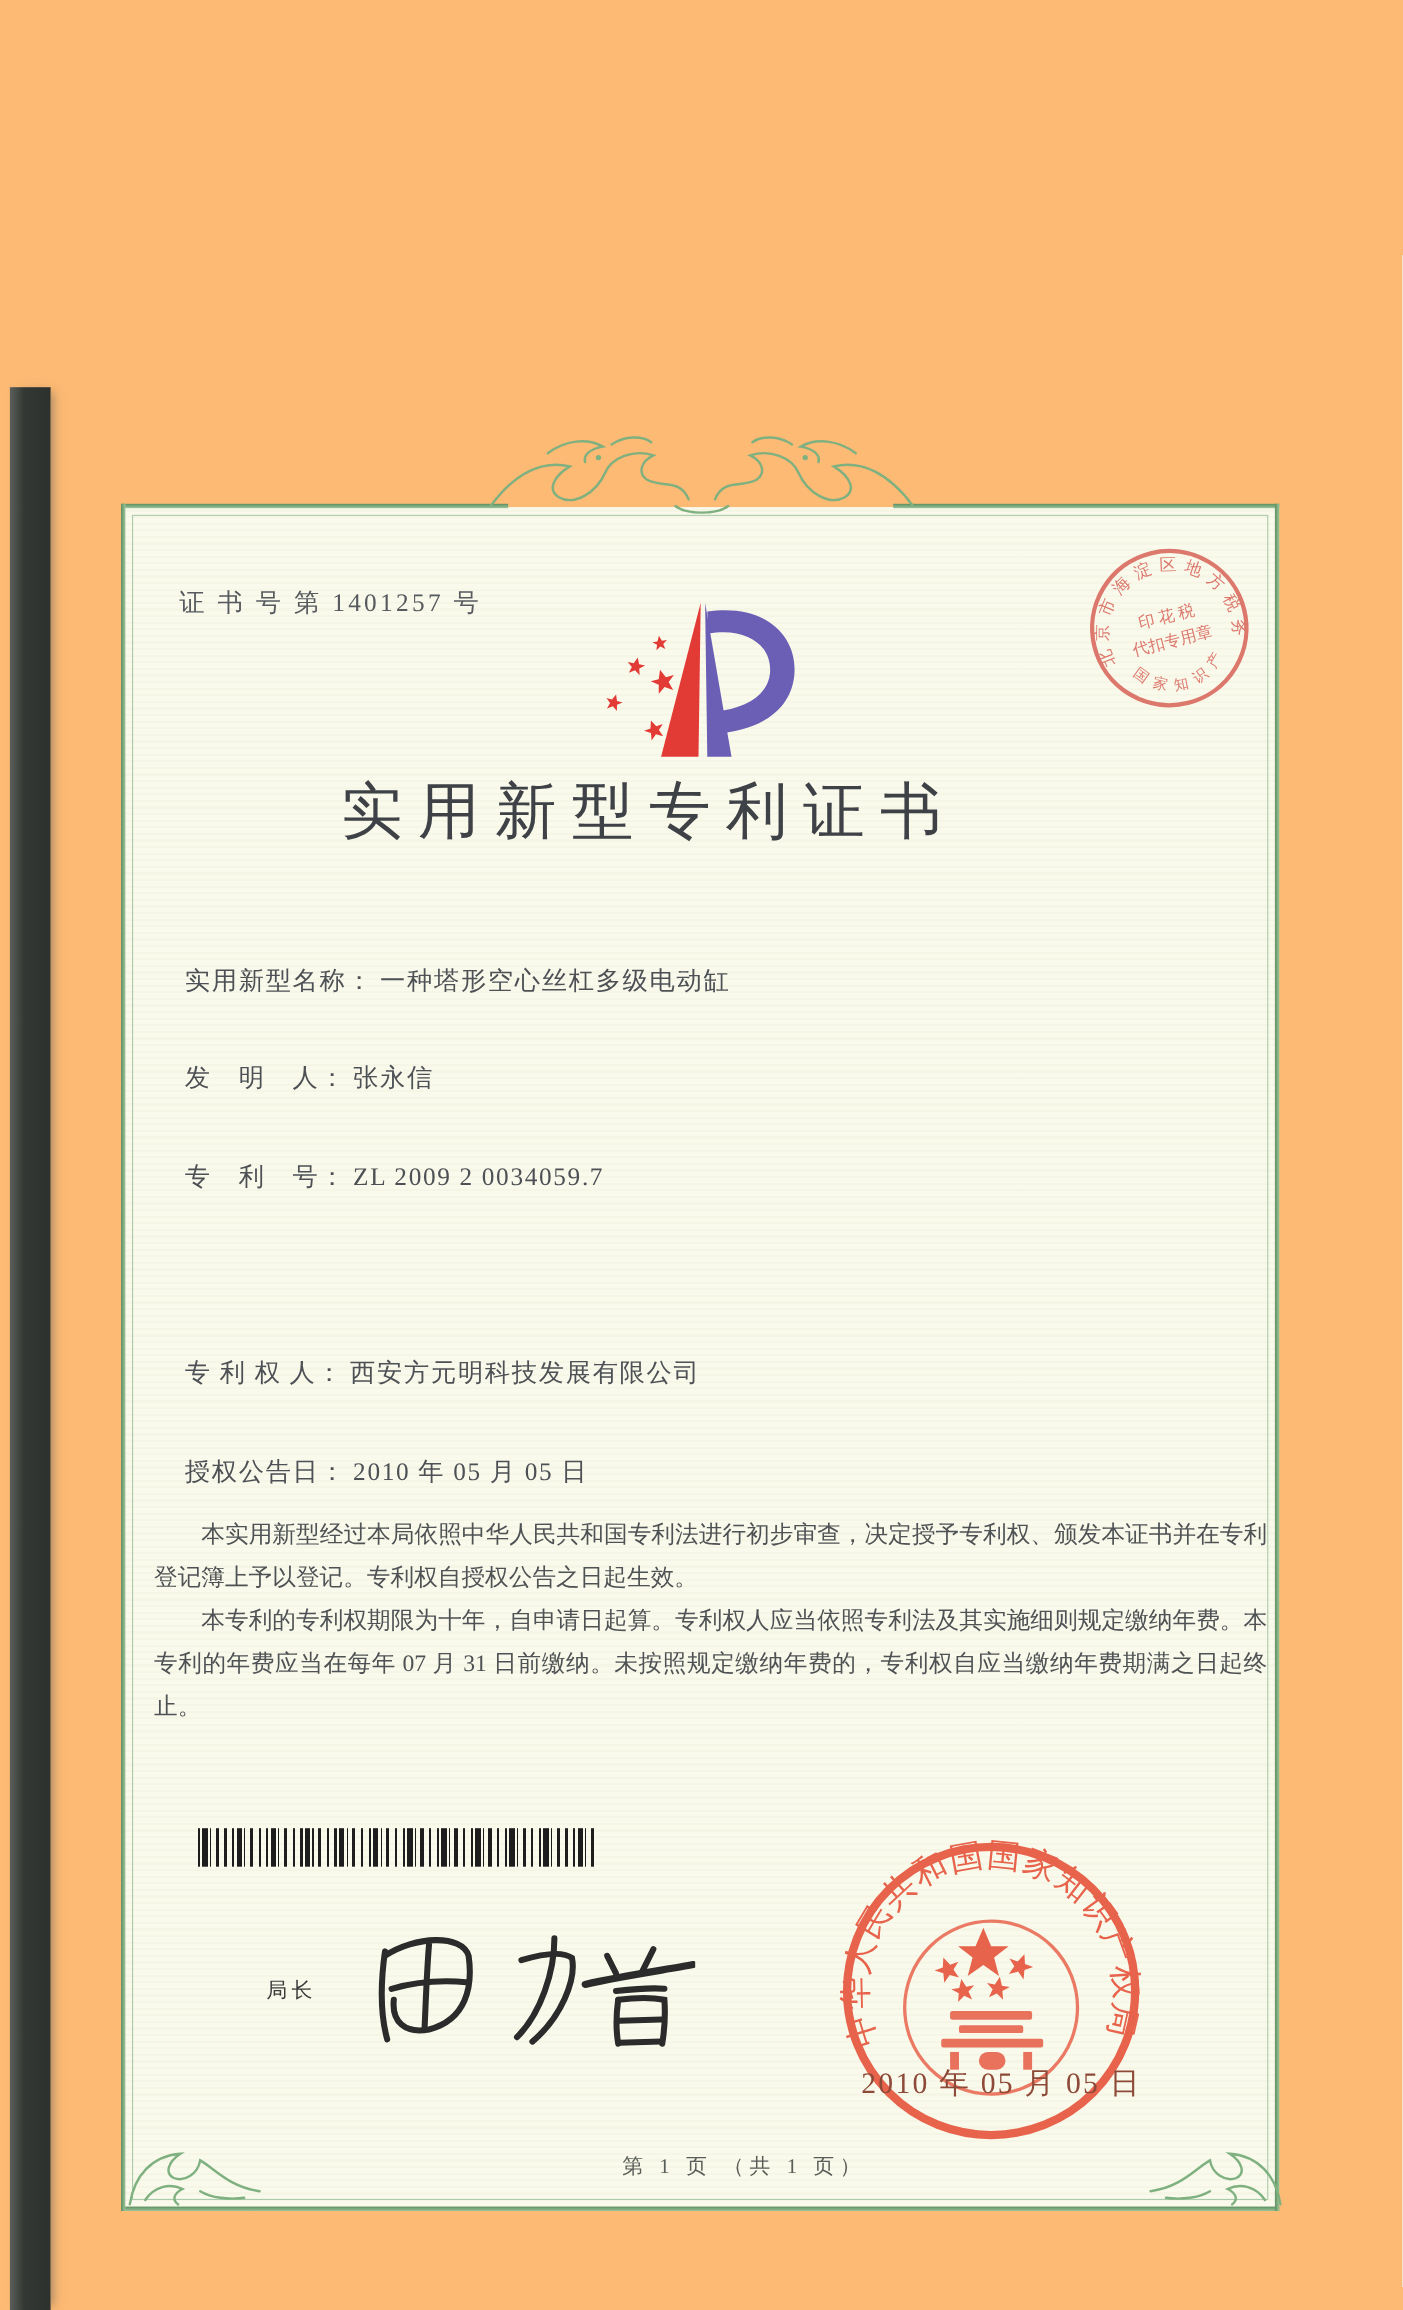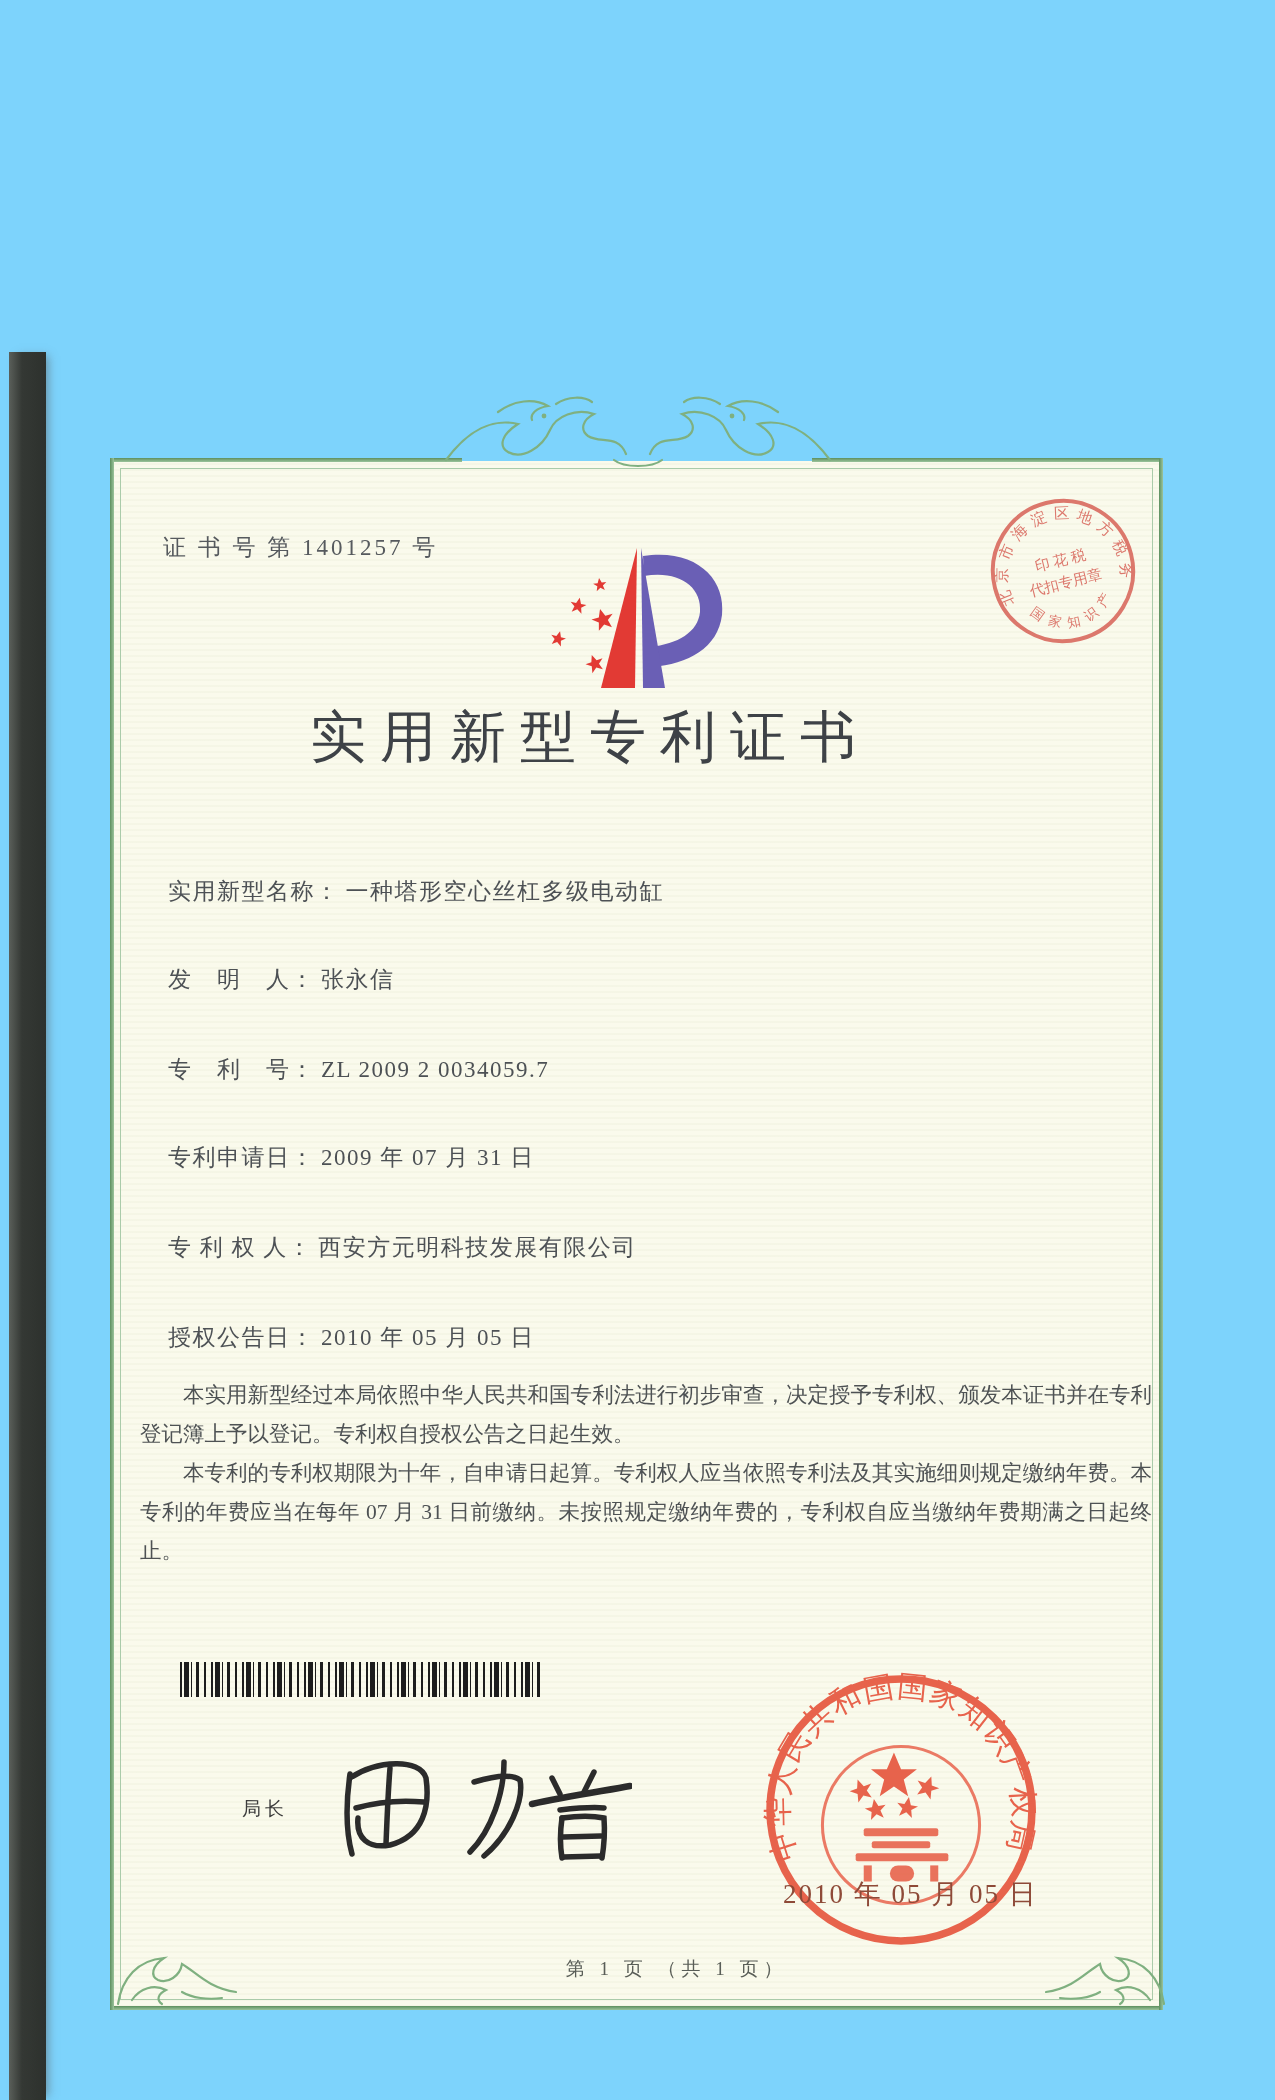--- a/index.html
+++ b/index.html
@@ -1,16 +1,16 @@
 <!DOCTYPE html>
 <html><head>
 <meta charset="utf-8">
 <style>
   html,body{margin:0;padding:0;background:#e9e9e9;}
-  .page{position:relative;width:1275px;height:2100px;background:#7dd3fc;overflow:hidden;
+  .page{position:relative;width:1275px;height:2100px;background:#fdba74;overflow:hidden;
         font-family:"Liberation Serif","DejaVu Serif",serif;color:#4d5155;}
   
   .spine{position:absolute;left:9px;top:352px;width:37px;height:1748px;
          background:linear-gradient(90deg,#5a5f5a 0%,#343834 35%,#2d312d 100%);
          box-shadow:6px 0 9px -4px rgba(90,90,90,.55);}
   
   .paper{position:absolute;left:113px;top:461px;width:1047px;height:1546px;
          background:#fafaec;
          background-image:repeating-linear-gradient(0deg,rgba(214,220,190,.14) 0 2px,rgba(255,255,255,0) 2px 6px);}
   
@@ -131,23 +131,20 @@
 
   <div class="row" style="top:876px;">
     <span>实用新型名称：</span><span class="val">一种塔形空心丝杠多级电动缸</span>
   </div>
   <div class="row" style="top:964px;">
     <span>发　明　人：</span><span class="val">张永信</span>
   </div>
   <div class="row" style="top:1054px;">
     <span>专　利　号：</span><span class="val">ZL 2009 2 0034059.7</span>
   </div>
-  <div class="row" style="top:1142px;">
-    <span>专利申请日：</span><span class="val">2009 年 07 月 31 日</span>
-  </div>
   <div class="row" style="top:1232px;">
     <span>专 利 权 人：</span><span class="val">西安方元明科技发展有限公司</span>
   </div>
   <div class="row" style="top:1322px;">
     <span>授权公告日：</span><span class="val">2010 年 05 月 05 日</span>
   </div>
 
   <div class="bodytext">
     <p>本实用新型经过本局依照中华人民共和国专利法进行初步审查，决定授予专利权、颁发本证书并在专利登记簿上予以登记。专利权自授权公告之日起生效。</p>
     <p>本专利的专利权期限为十年，自申请日起算。专利权人应当依照专利法及其实施细则规定缴纳年费。本专利的年费应当在每年 07 月 31 日前缴纳。未按照规定缴纳年费的，专利权自应当缴纳年费期满之日起终止。</p>

